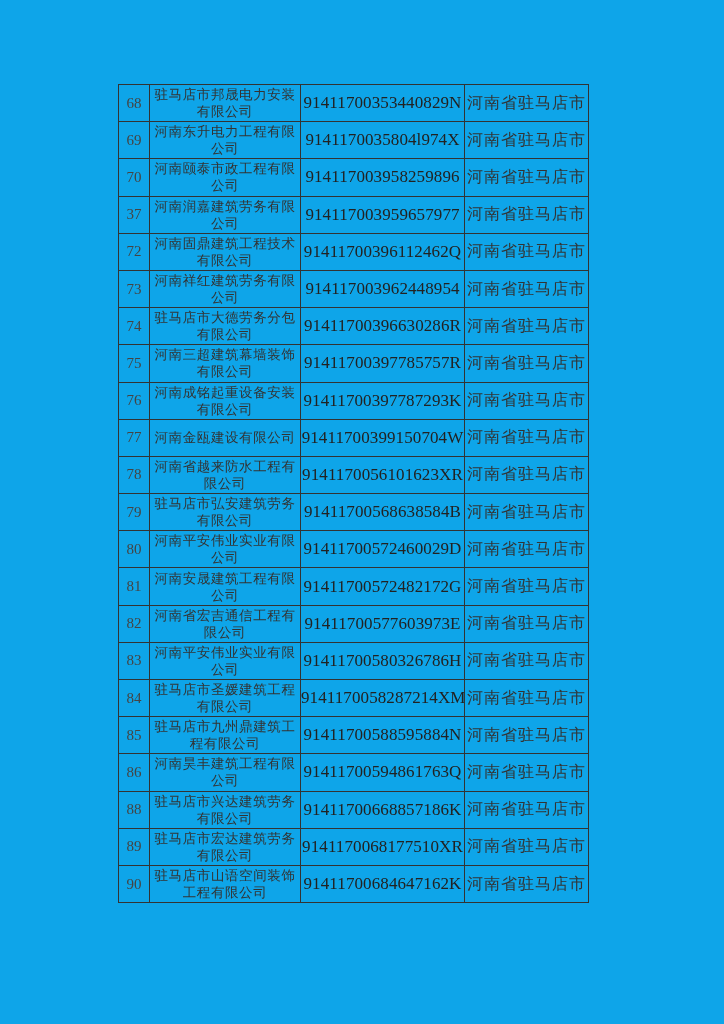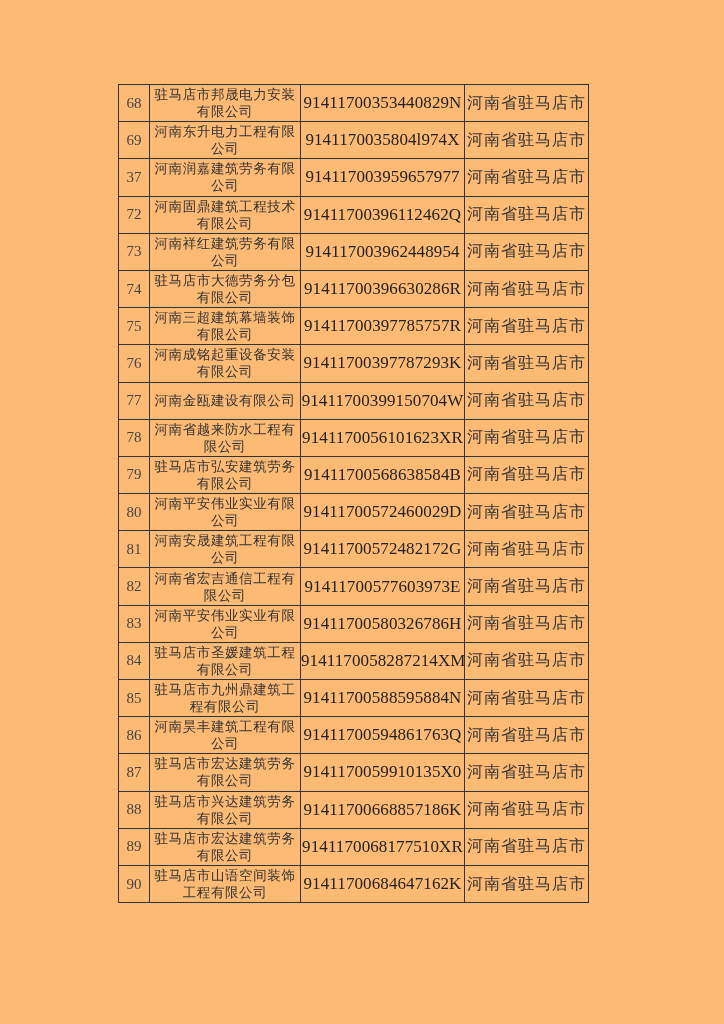--- a/index.html
+++ b/index.html
@@ -4,21 +4,21 @@
 <style>
   html, body { margin: 0; padding: 0; }
   body {
     width: 724px; height: 1024px;
     background: #ffffff;
     position: relative;
     overflow: hidden;
     font-family: "DejaVu Serif", "Liberation Serif", serif;
     color: #2a2a2a;
   }
-  .page { position: absolute; left: 0; top: 0; width: 724px; height: 1024px; background: #fdba74; }
+  .page { position: absolute; left: 0; top: 0; width: 724px; height: 1024px; background: #0ea5e9; }
   table.registry {
     position: absolute;
     left: 118px; top: 84px;
     width: 470px;
     border-collapse: collapse;
     table-layout: fixed;
   }
   table.registry td {
     border: 1.4px solid #333;
     height: 36.2px;
@@ -58,20 +58,26 @@
         <tr>
           <td class="no">68</td>
           <td class="name">驻马店市邦晟电力安装有限公司</td>
           <td class="code">91411700353440829N</td>
           <td class="region">河南省驻马店市</td>
         </tr>
         <tr>
           <td class="no">69</td>
           <td class="name">河南东升电力工程有限公司</td>
           <td class="code">9141170035804l974X</td>
+          <td class="region">河南省驻马店市</td>
+        </tr>
+        <tr>
+          <td class="no">70</td>
+          <td class="name">河南颐泰市政工程有限公司</td>
+          <td class="code">914117003958259896</td>
           <td class="region">河南省驻马店市</td>
         </tr>
         <tr>
           <td class="no">37</td>
           <td class="name">河南润嘉建筑劳务有限公司</td>
           <td class="code">914117003959657977</td>
           <td class="region">河南省驻马店市</td>
         </tr>
         <tr>
           <td class="no">72</td>
@@ -157,26 +163,20 @@
           <td class="code">91411700588595884N</td>
           <td class="region">河南省驻马店市</td>
         </tr>
         <tr>
           <td class="no">86</td>
           <td class="name">河南昊丰建筑工程有限公司</td>
           <td class="code">91411700594861763Q</td>
           <td class="region">河南省驻马店市</td>
         </tr>
         <tr>
-          <td class="no">87</td>
-          <td class="name">驻马店市宏达建筑劳务有限公司</td>
-          <td class="code">9141170059910135X0</td>
-          <td class="region">河南省驻马店市</td>
-        </tr>
-        <tr>
           <td class="no">88</td>
           <td class="name">驻马店市兴达建筑劳务有限公司</td>
           <td class="code">91411700668857186K</td>
           <td class="region">河南省驻马店市</td>
         </tr>
         <tr>
           <td class="no">89</td>
           <td class="name">驻马店市宏达建筑劳务有限公司</td>
           <td class="code">9141170068177510XR</td>
           <td class="region">河南省驻马店市</td>

